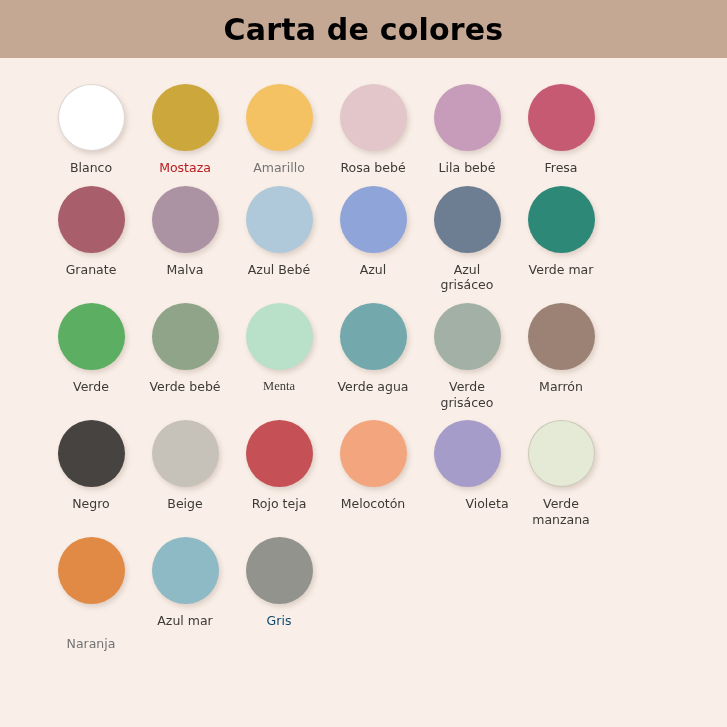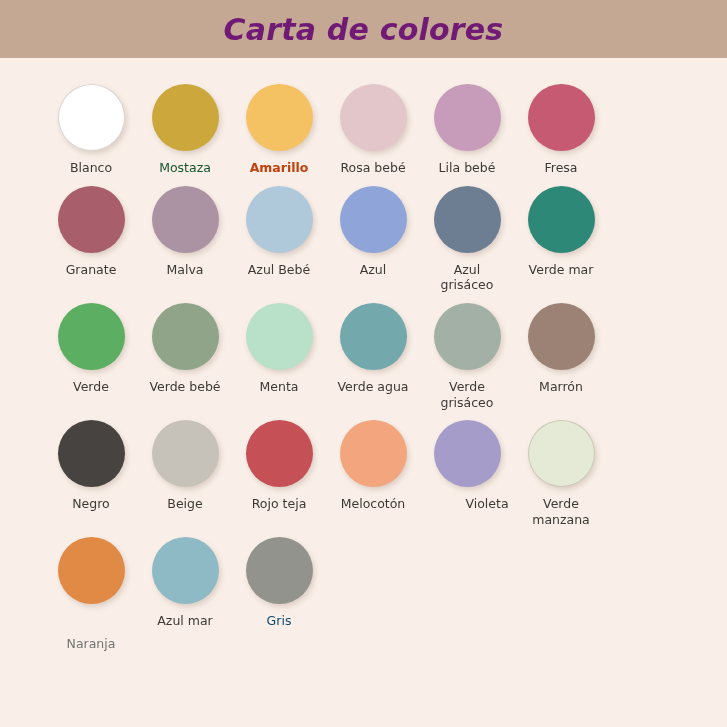--- a/index.html
+++ b/index.html
@@ -70,36 +70,36 @@
     max-width: 92px;
     font-family: "DejaVu Sans", sans-serif;
   }
 </style>
 </head>
 <body style="background: rgb(249, 239, 232);">
 
 <div class="page" style="background: rgb(249, 239, 232);">
 
   <div class="header-bar" style="background: rgb(196, 168, 148);">
-    <div class="header-title" style="color: #701a75; font-style: italic;">Carta de colores</div>
+    <div class="header-title" style="color: #000000;">Carta de colores</div>
   </div>
 
   <div class="chart-body">
       <div class="color-row">
         <div class="swatch-cell">
           <div class="swatch-circle outlined" style="background: rgb(255, 255, 255);"></div>
           <div class="swatch-label" style="color: rgb(61, 57, 53); white-space: pre-line;">Blanco</div>
         </div>
         <div class="swatch-cell">
           <div class="swatch-circle" style="background: rgb(204, 168, 60);"></div>
-          <div class="swatch-label" style="color: #14532d; white-space: pre-line; text-align: right;">Mostaza</div>
+          <div class="swatch-label" style="color: #b91c1c; white-space: pre-line; text-align: right;">Mostaza</div>
         </div>
         <div class="swatch-cell">
           <div class="swatch-circle" style="background: rgb(245, 194, 99);"></div>
-          <div class="swatch-label" style="color: #c2410c; white-space: pre-line; font-weight: bold;">Amarillo</div>
+          <div class="swatch-label" style="color: #737373; white-space: pre-line;">Amarillo</div>
         </div>
         <div class="swatch-cell">
           <div class="swatch-circle" style="background: rgb(226, 198, 201);"></div>
           <div class="swatch-label" style="color: rgb(61, 57, 53); white-space: pre-line;">Rosa bebé</div>
         </div>
         <div class="swatch-cell">
           <div class="swatch-circle" style="background: rgb(199, 156, 187);"></div>
           <div class="swatch-label" style="color: rgb(61, 57, 53); white-space: pre-line;">Lila bebé</div>
         </div>
         <div class="swatch-cell">
@@ -138,21 +138,21 @@
         <div class="swatch-cell">
           <div class="swatch-circle" style="background: rgb(92, 174, 98);"></div>
           <div class="swatch-label" style="color: rgb(61, 57, 53); white-space: pre-line;">Verde</div>
         </div>
         <div class="swatch-cell">
           <div class="swatch-circle" style="background: rgb(143, 164, 136);"></div>
           <div class="swatch-label" style="color: rgb(61, 57, 53); white-space: pre-line;">Verde bebé</div>
         </div>
         <div class="swatch-cell">
           <div class="swatch-circle" style="background: rgb(185, 224, 200);"></div>
-          <div class="swatch-label" style="color: rgb(61, 57, 53); white-space: pre-line;">Menta</div>
+          <div class="swatch-label" style="color: rgb(61, 57, 53); white-space: pre-line; font-family: Liberation Serif, serif;">Menta</div>
         </div>
         <div class="swatch-cell">
           <div class="swatch-circle" style="background: rgb(115, 168, 172);"></div>
           <div class="swatch-label" style="color: rgb(61, 57, 53); white-space: pre-line;">Verde agua</div>
         </div>
         <div class="swatch-cell">
           <div class="swatch-circle" style="background: rgb(163, 176, 165);"></div>
           <div class="swatch-label" style="color: rgb(61, 57, 53); white-space: pre-line;">Verde
 grisáceo</div>
         </div>

